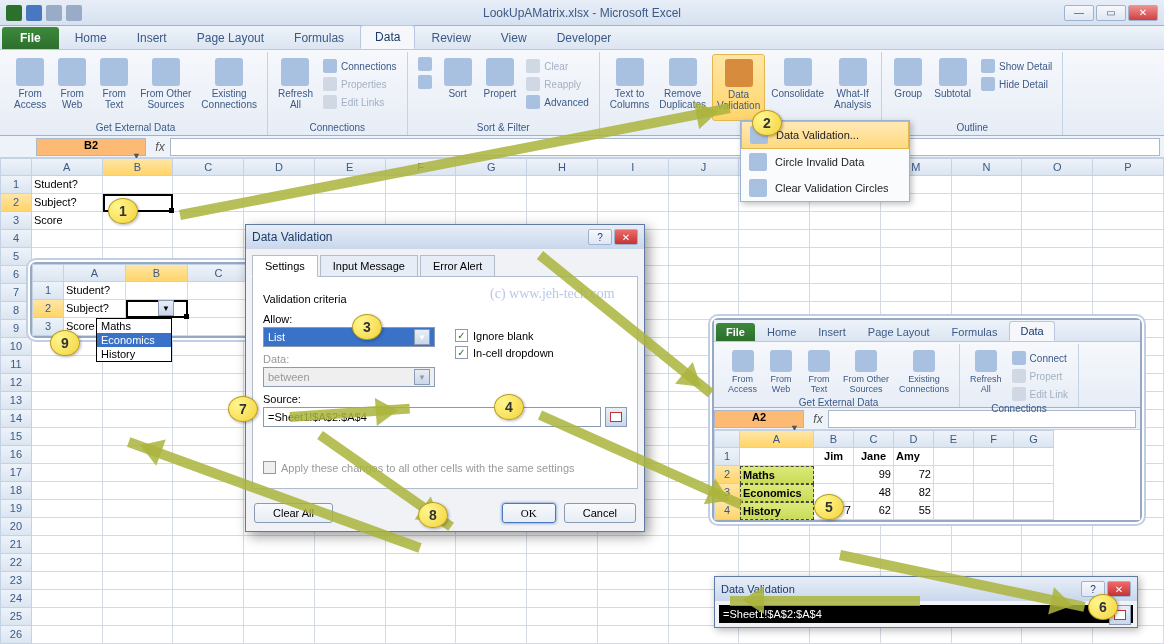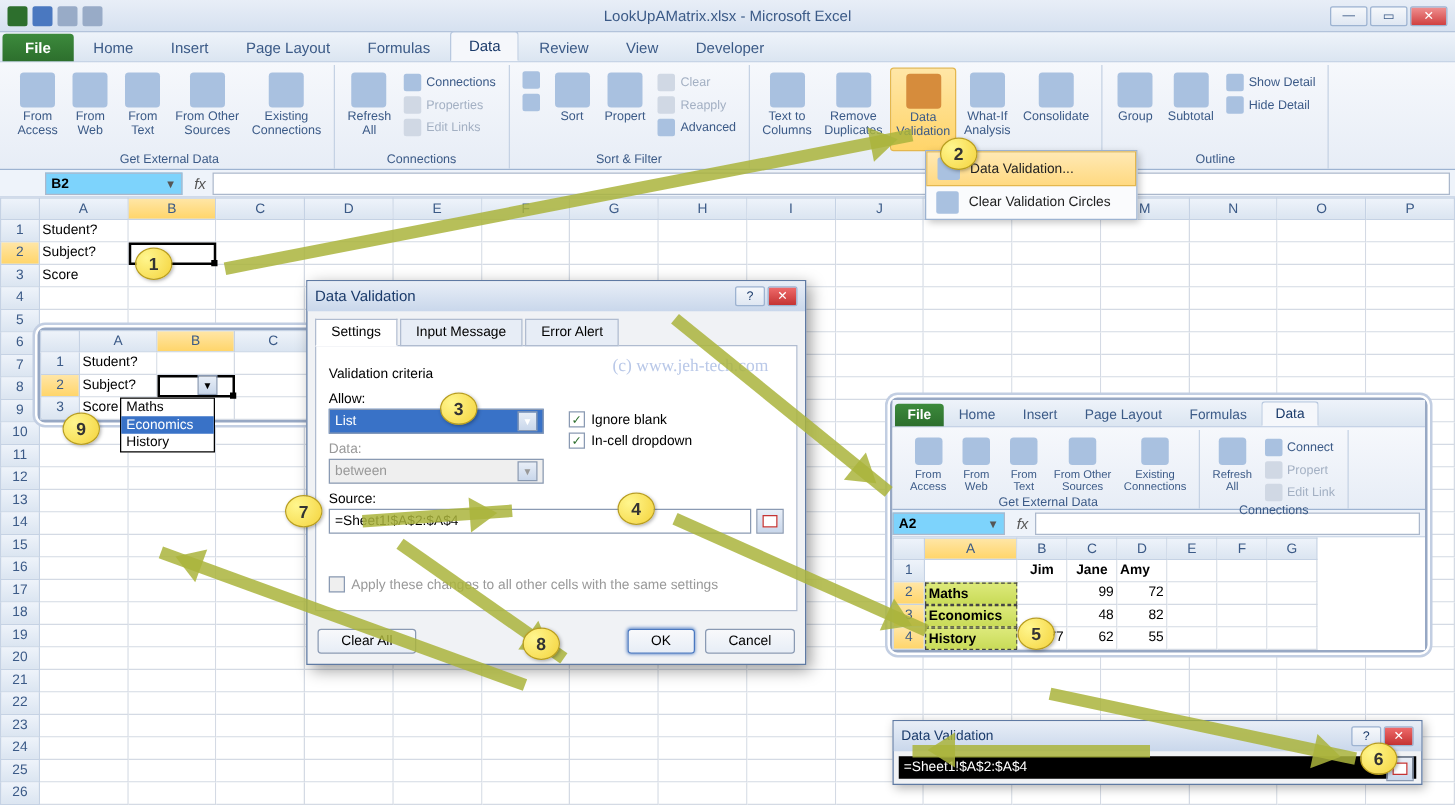--- a/index.html
+++ b/index.html
@@ -35,21 +35,21 @@
 .rcol { display: flex; flex-direction: column; justify-content: start; gap: 2px; padding-top: 4px;}
 
 
 .dropdown { position: absolute; top: 120px; left: 740px; width: 170px; background: #fafbfd; border: 1px solid #9db3d1; box-shadow: 2px 2px 6px rgba(0,0,0,0.25); z-index: 20; }
 .dropdown .ditem { display: flex; align-items: center; gap: 8px; padding: 4px 8px; font-size: 11px; color: #222; cursor: pointer; }
 .dropdown .ditem.hover { background: linear-gradient(#ffe9b4,#ffd981); border: 1px solid #e4b74e;}
 .dropdown .dicon { width: 18px; height: 18px; background: #a9c1e0; border-radius: 2px; }
 
 
 .fbar { height: 22px; background: #eef3fa; border-bottom: 1px solid #c5d2e4; display: flex; align-items: center; }
-.namebox { width: 110px; height: 18px; margin: 0 4px 0 36px; background: #7dd3fc; border: 1px solid #abb8cc; display: flex; align-items: center; padding: 0 4px; font-size: 11px; font-weight: bold;}
+.namebox { width: 110px; height: 18px; margin: 0 4px 0 36px; background: #fdba74; border: 1px solid #abb8cc; display: flex; align-items: center; padding: 0 4px; font-size: 11px; font-weight: bold; flex-direction: column;}
 .namebox .dd { margin-left: auto; font-size: 9px; color: #555;}
 .fx { width: 20px; text-align: center; font-style: italic; color: #555; }
 .fxinput { flex: 1; height: 18px; background: #fff; border: 1px solid #abb8cc; margin-right: 4px;}
 
 
 .sheet { position: relative; }
 .colheads { display: flex; height: 18px; }
 .corner { width: 32px; background: linear-gradient(#eef3fa,#dbe5f1); border: 1px solid #c5d2e4;}
 .ch { width: 71px; background: linear-gradient(#eef3fa,#dbe5f1); border: 1px solid #c5d2e4; border-left:none; text-align: center; font-size: 11px; color: #3b5a87; line-height: 17px;}
 .ch.sel { background: linear-gradient(#ffe6a6,#ffd56a); }
@@ -78,21 +78,21 @@
 .combo .cdd { margin-left:auto; width:16px; height:16px; background: linear-gradient(#e8eef7,#c9d7eb); border:1px solid #8a9ab3; display:flex;align-items:center;justify-content:center;font-size:8px;}
 .combo.sel { background: #3972c7; color: #fff; }
 .combo.dim { background: #efefef; color: #999; }
 .cb { display: flex; align-items: center; gap: 5px; font-size: 11px; margin: 4px 0;}
 .cb .box { width: 13px; height: 13px; border: 1px solid #8a9ab3; background: #fff; display:flex;align-items:center;justify-content:center;font-size:10px;color:#2d6f2d;}
 .srcrow { display: flex; gap: 4px; margin-top: 2px;}
 .srcrow .combo { flex: 1; }
 .picker { width: 22px; height: 20px; background: linear-gradient(#e8eef7,#c9d7eb); border: 1px solid #8a9ab3; display:flex;align-items:center;justify-content:center;}
 .dlg-btns { display: flex; justify-content: space-between; padding: 8px; }
 .dbtn { padding: 3px 18px; font-size: 11px; background: linear-gradient(#f8f9fb,#e7edf6); border: 1px solid #8a9ab3; border-radius: 3px; cursor:pointer;}
-.dbtn.ok { border: 1px solid #4a78c0; box-shadow: 0 0 3px #4a78c0;}
+.dbtn.ok { border: 1px solid #4a78c0; box-shadow: 0 0 3px #4a78c0; font-family: Liberation Serif, serif;}
 
 
 .minisheet { position: absolute; left: 30px; top: 262px; z-index: 25; background:#fff; border:1px solid #c5d2e4;}
 .minisheet .colheads .ch { width: 62px;}
 .minisheet .cell { width: 62px;}
 .ddlist { position: absolute; left: 96px; top: 318px; width: 76px; background: #fff; border: 1px solid #000; z-index: 26; font-size: 11px;}
 .ddlist .opt { padding: 1px 4px; }
 .ddlist .opt.sel { background: #3972c7; color: #fff; }
 .ddbtn { width: 16px; height: 16px; background: linear-gradient(#e8eef7,#c9d7eb); border: 1px solid #8a9ab3; display:flex;align-items:center;justify-content:center;font-size:8px; position:absolute;}
 
@@ -265,26 +265,26 @@
           <span style="white-space:pre-line">Remove
 Duplicates</span>
         </div>
       <div class="rbtn active">
           <div class="ricon" style="background:#d68c3c"></div>
           <span style="white-space:pre-line">Data
 Validation</span>
         </div>
       <div class="rbtn">
           <div class="ricon"></div>
+          <span>Consolidate</span>
+        </div>
+      <div class="rbtn">
+          <div class="ricon"></div>
           <span style="white-space:pre-line">What-If
 Analysis</span>
-        </div>
-      <div class="rbtn">
-          <div class="ricon"></div>
-          <span>Consolidate</span>
         </div>
     </div>
     <div class="label">&nbsp;</div>
   </div>
   <div class="rgroup">
     <div class="items">
       <div class="rbtn">
           <div class="ricon"></div>
           <span>Group</span>
         </div>
@@ -304,20 +304,24 @@
       </div>
     </div>
     <div class="label">Outline</div>
   </div>
 </div>
 
 <div class="dropdown">
   <div class="ditem hover">
       <div class="dicon"></div>
       <span>Data Validation...</span>
+    </div>
+  <div class="ditem">
+      <div class="dicon"></div>
+      <span>Circle Invalid Data</span>
     </div>
   <div class="ditem">
       <div class="dicon"></div>
       <span>Clear Validation Circles</span>
     </div>
 </div>
 
 <div class="fbar">
   <div class="namebox">
       <span>B2</span>

